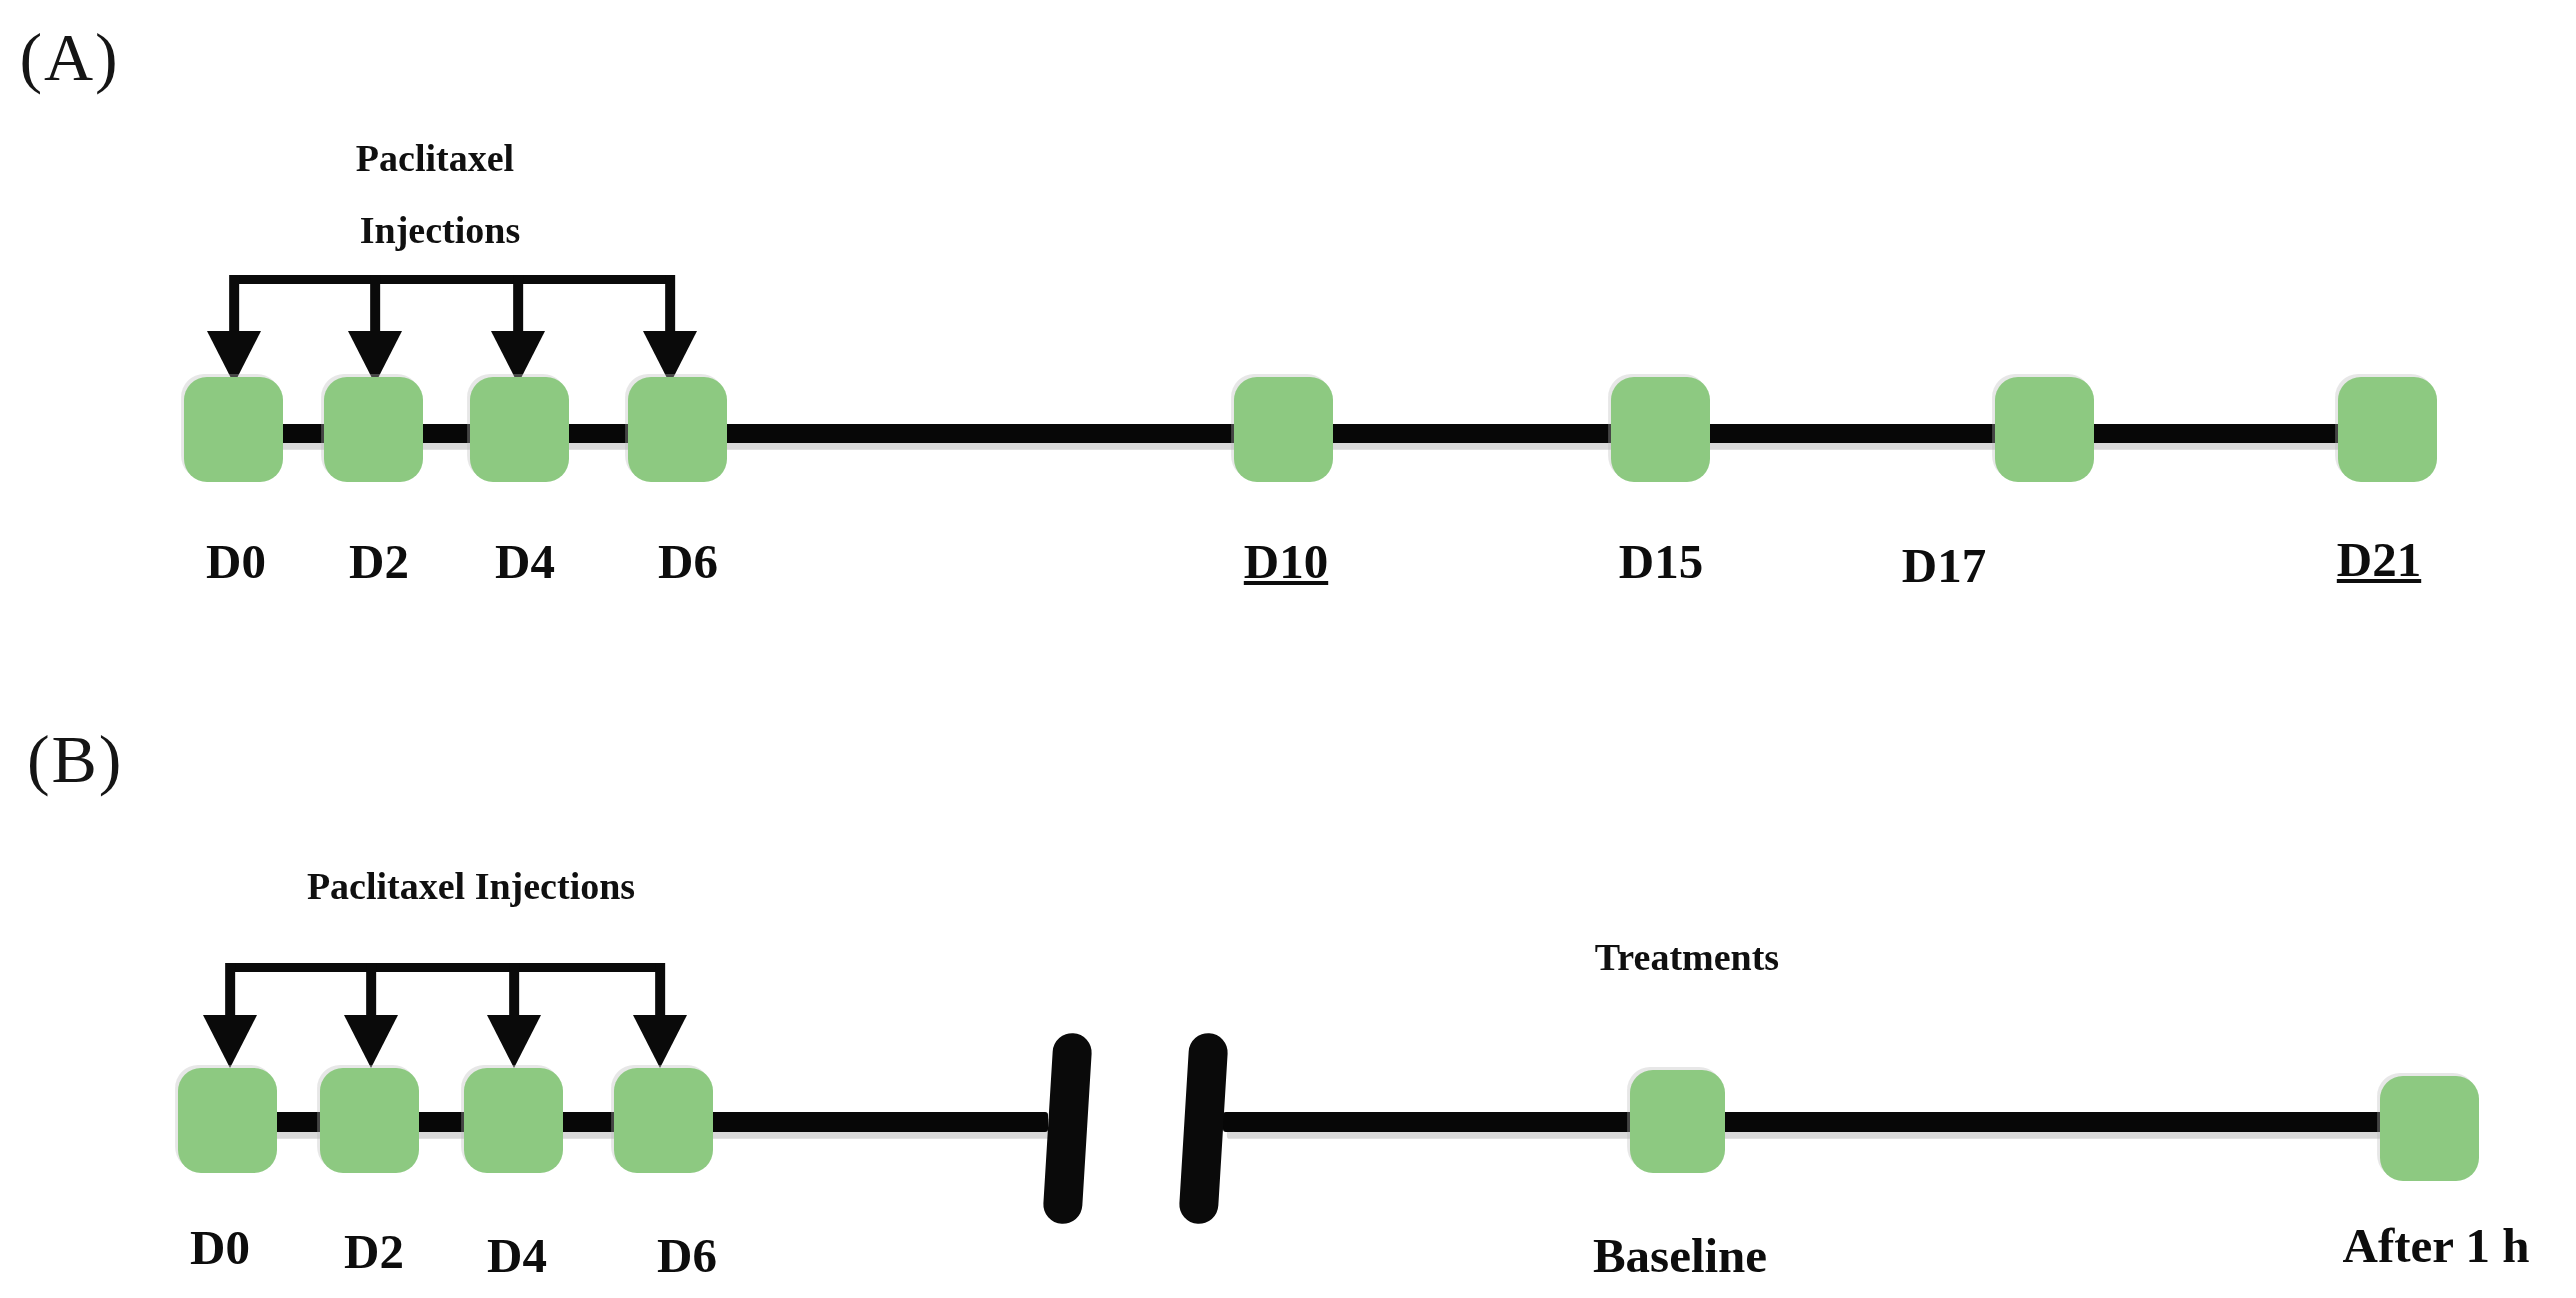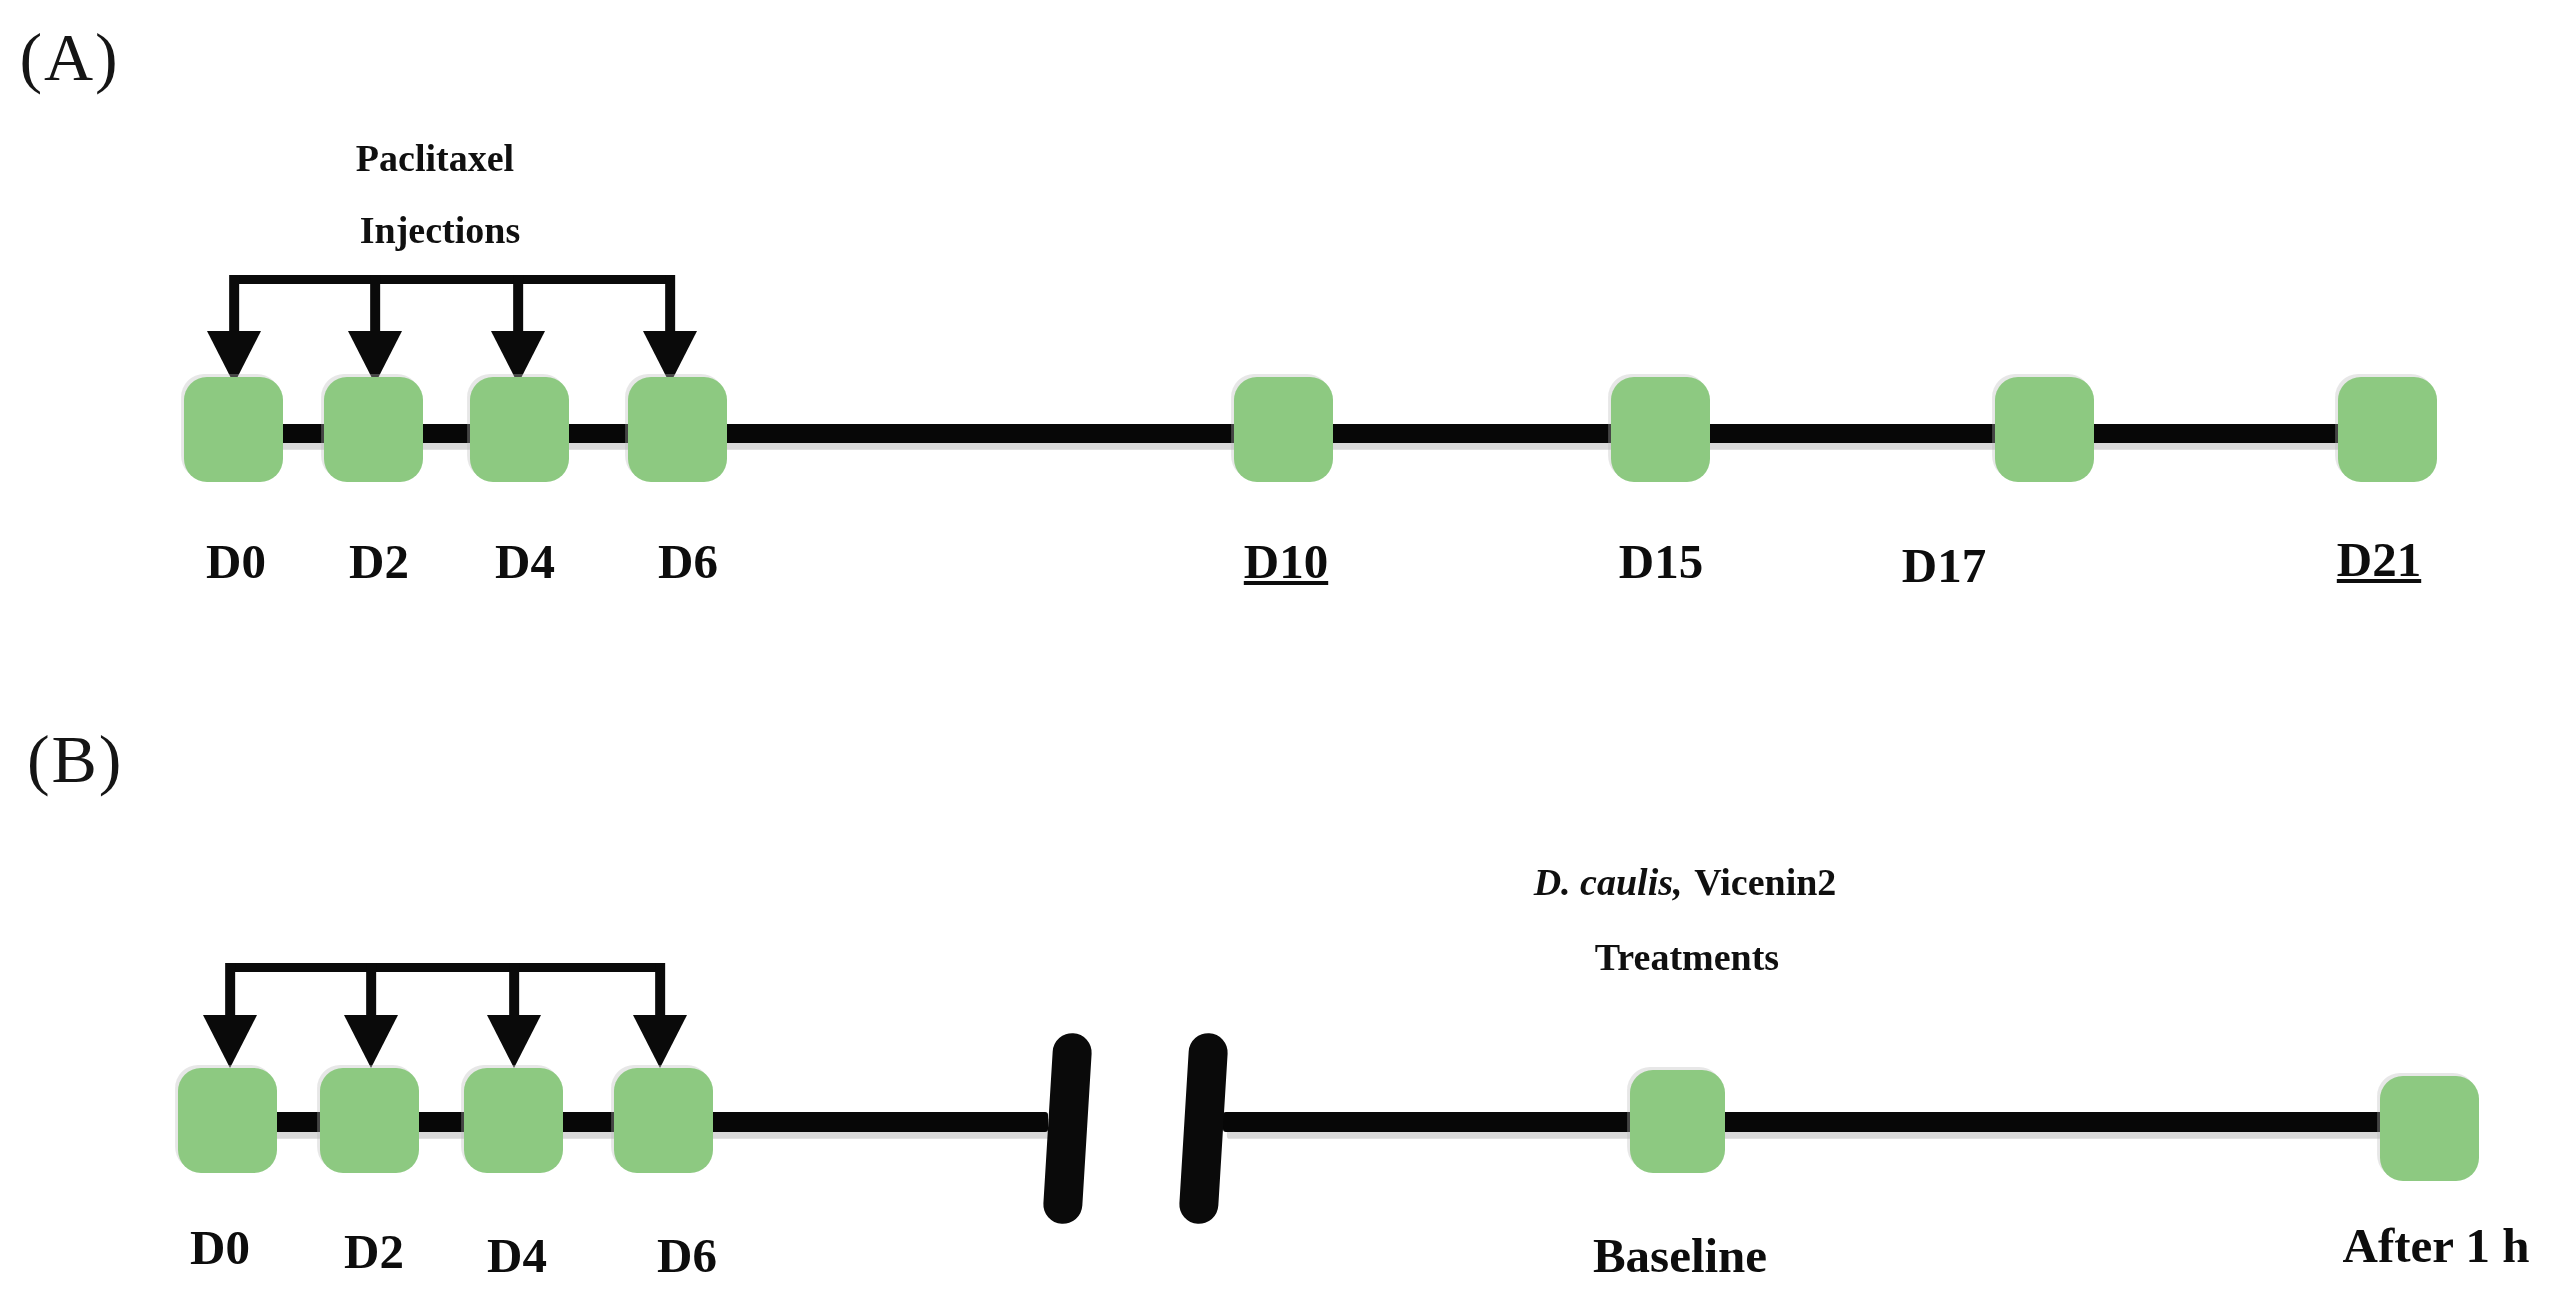--- a/index.html
+++ b/index.html
@@ -75,24 +75,22 @@
   <div class="lbl" style="left:379px;top:533px;">D2</div>
   <div class="lbl" style="left:525px;top:533px;">D4</div>
   <div class="lbl" style="left:688px;top:533px;">D6</div>
   <div class="lbl" style="left:1286px;top:533px;text-decoration:underline;">D10</div>
   <div class="lbl" style="left:1661px;top:533px;">D15</div>
   <div class="lbl" style="left:1944px;top:537px;text-align:center;">D17</div>
   <div class="lbl" style="left:2379px;top:531px;text-decoration:underline;">D21</div>
 
   <div class="panel-letter" style="left:27px;top:720px;">(B)</div>
 
+  <div class="phase-title" style="left:471px;top:864px;">Paclitaxel Injections</div>
 
-  <div class="phase-title" style="left:1685px;top:860px;">
-    <span class="italic">D. caulis,</span><span class="title-rest">Vicenin2</span>
-  </div>
   <div class="phase-title" style="left:1687px;top:935px;">Treatments</div>
 
   <div class="bracket" style="left:227px;top:963px;width:438px;"></div>
   <div class="drop" style="left:230px;top:963px;height:58px;"></div>
   <div class="drop" style="left:371px;top:963px;height:58px;"></div>
   <div class="drop" style="left:514px;top:963px;height:58px;"></div>
   <div class="drop" style="left:660px;top:963px;height:58px;"></div>
   <div class="ah" style="left:230px;top:1015px;"></div>
   <div class="ah" style="left:371px;top:1015px;"></div>
   <div class="ah" style="left:514px;top:1015px;"></div>

